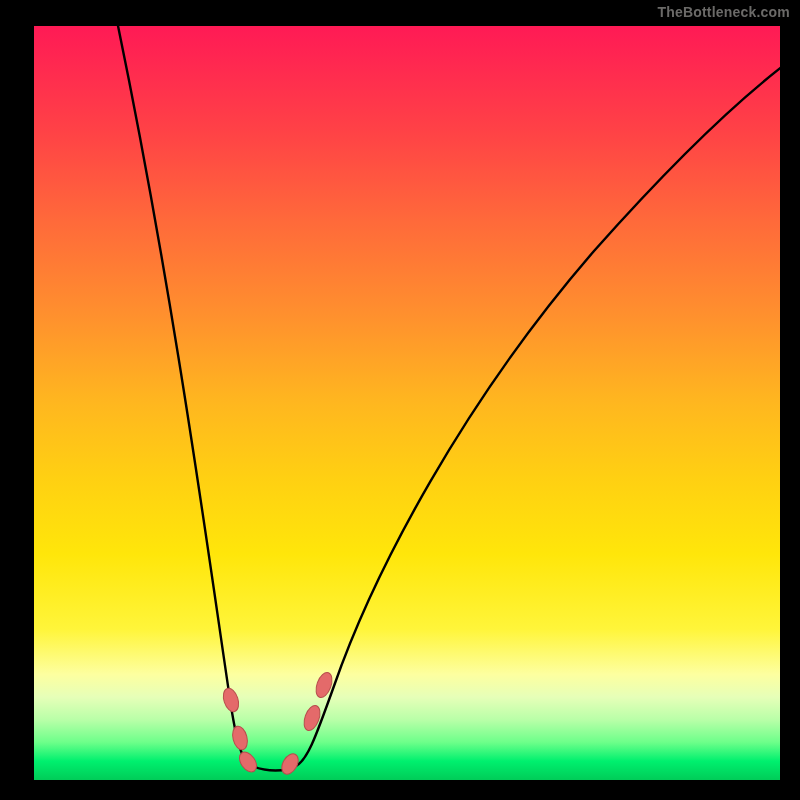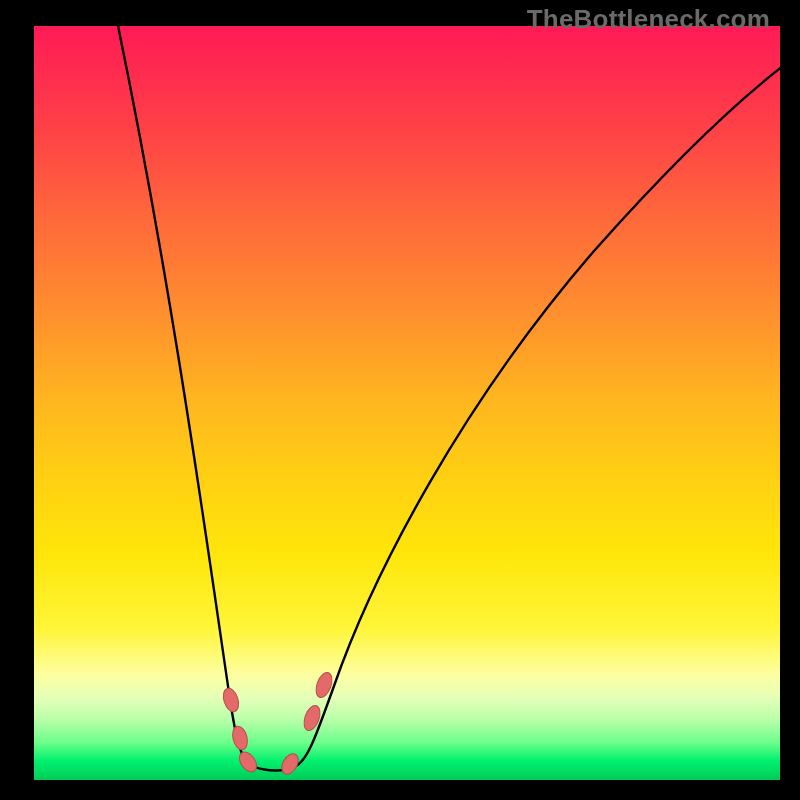--- a/index.html
+++ b/index.html
@@ -47,23 +47,23 @@
       #e6ffb8 89%,
       #b9ffa8 92%,
       #6dff8a 95%,
       #00f06e 97.5%,
       #00cc58 100%
     );
   }
   .watermark {
     position: absolute;
     top: 4px;
-    right: 30px;
+    right: 10px;
     font-family: Arial, Helvetica, sans-serif;
-    font-size: 26px;
+    font-size: 14px;
     font-weight: 600;
     color: #6b6a68;
     letter-spacing: 0.2px;
   }
   svg.curve-layer {
     position: absolute;
     left: 0;
     top: 0;
   }
 </style>

